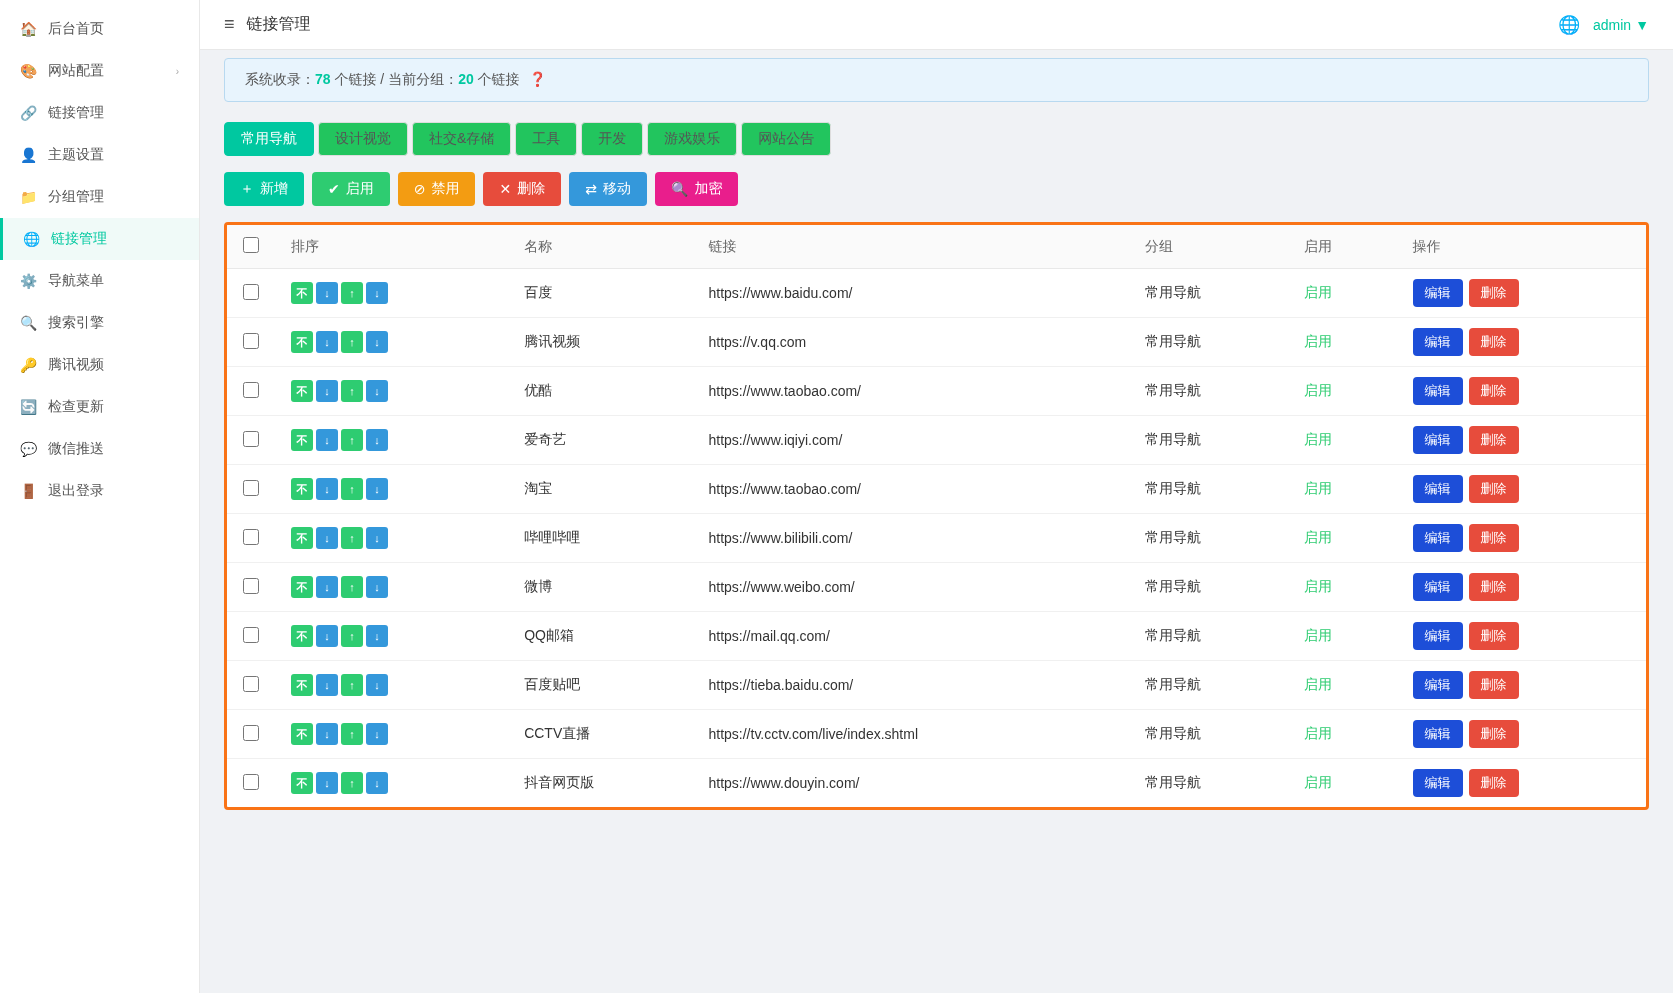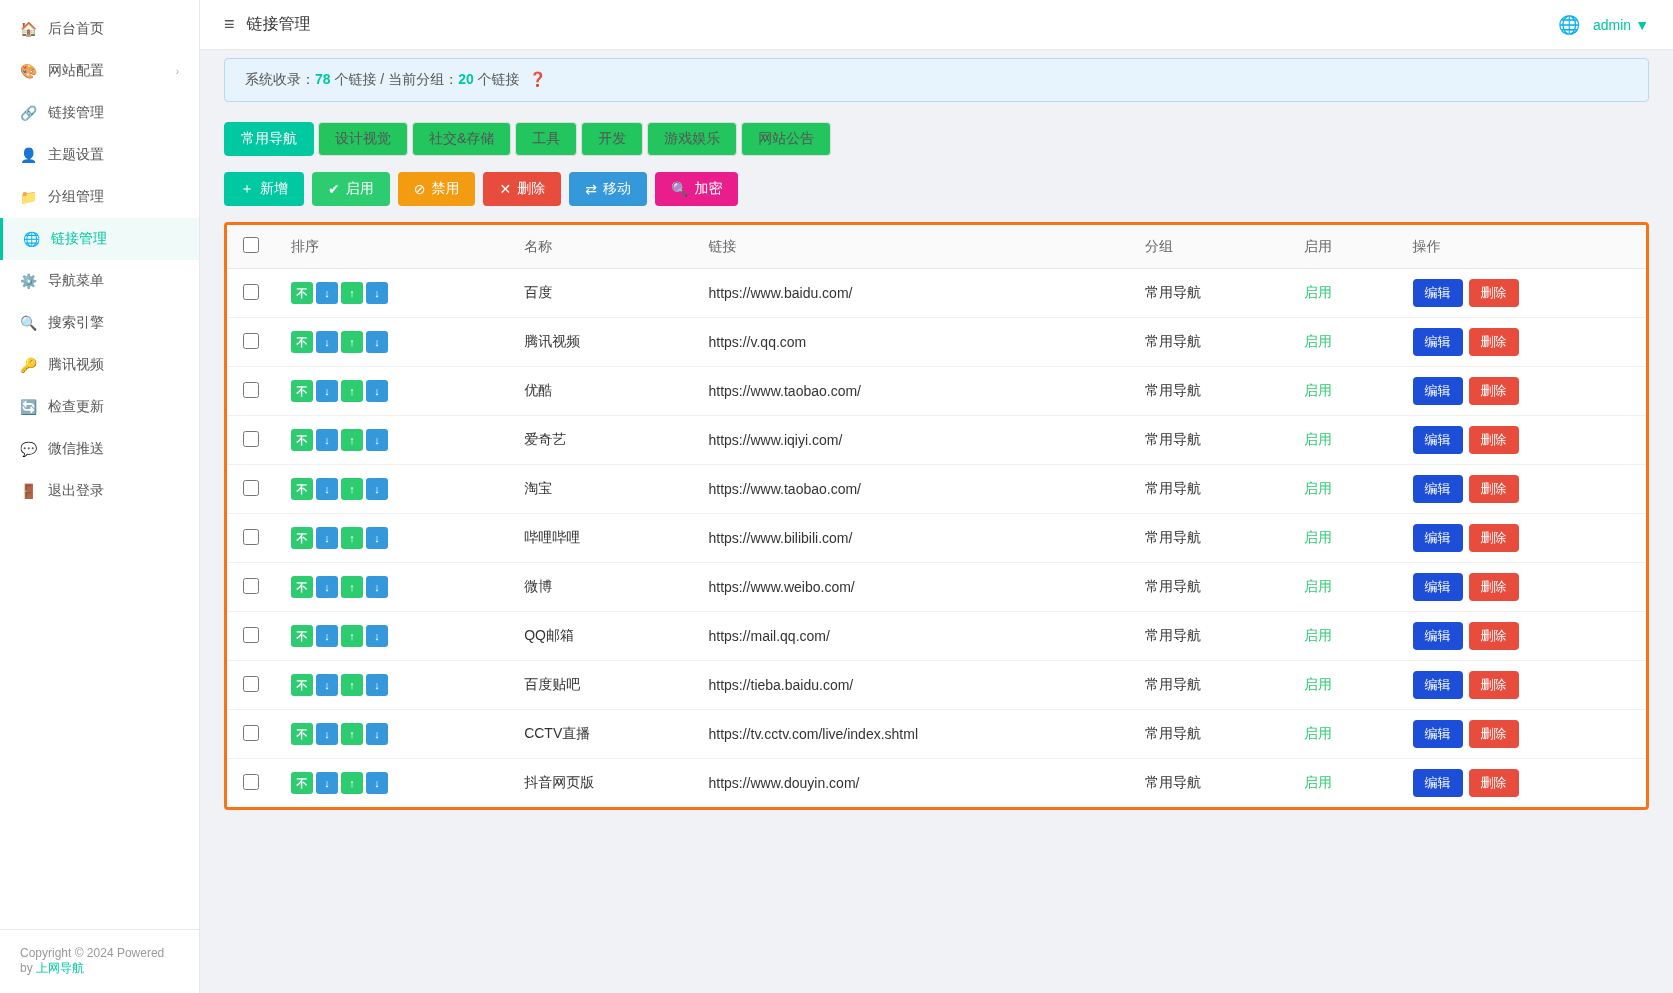--- a/index.html
+++ b/index.html
@@ -136,23 +136,20 @@
     <span class="icon">💬</span>
     <span class="label">微信推送</span>
 
   </div>
       <div class="sidebar-item">
     <span class="icon">🚪</span>
     <span class="label">退出登录</span>
 
   </div>
     </nav>
-  <div class="sidebar-footer">
-    <span>Copyright © 2024 Powered by </span><a href="#">上网导航</a>
-  </div>
 </div>
 
 <div class="main">
   <div class="topbar">
     <div class="topbar-left">
       <span class="hamburger">≡</span>
       <span class="topbar-title">链接管理</span>
     </div>
     <div class="topbar-right">
       <span class="topbar-theme">🌐</span>

